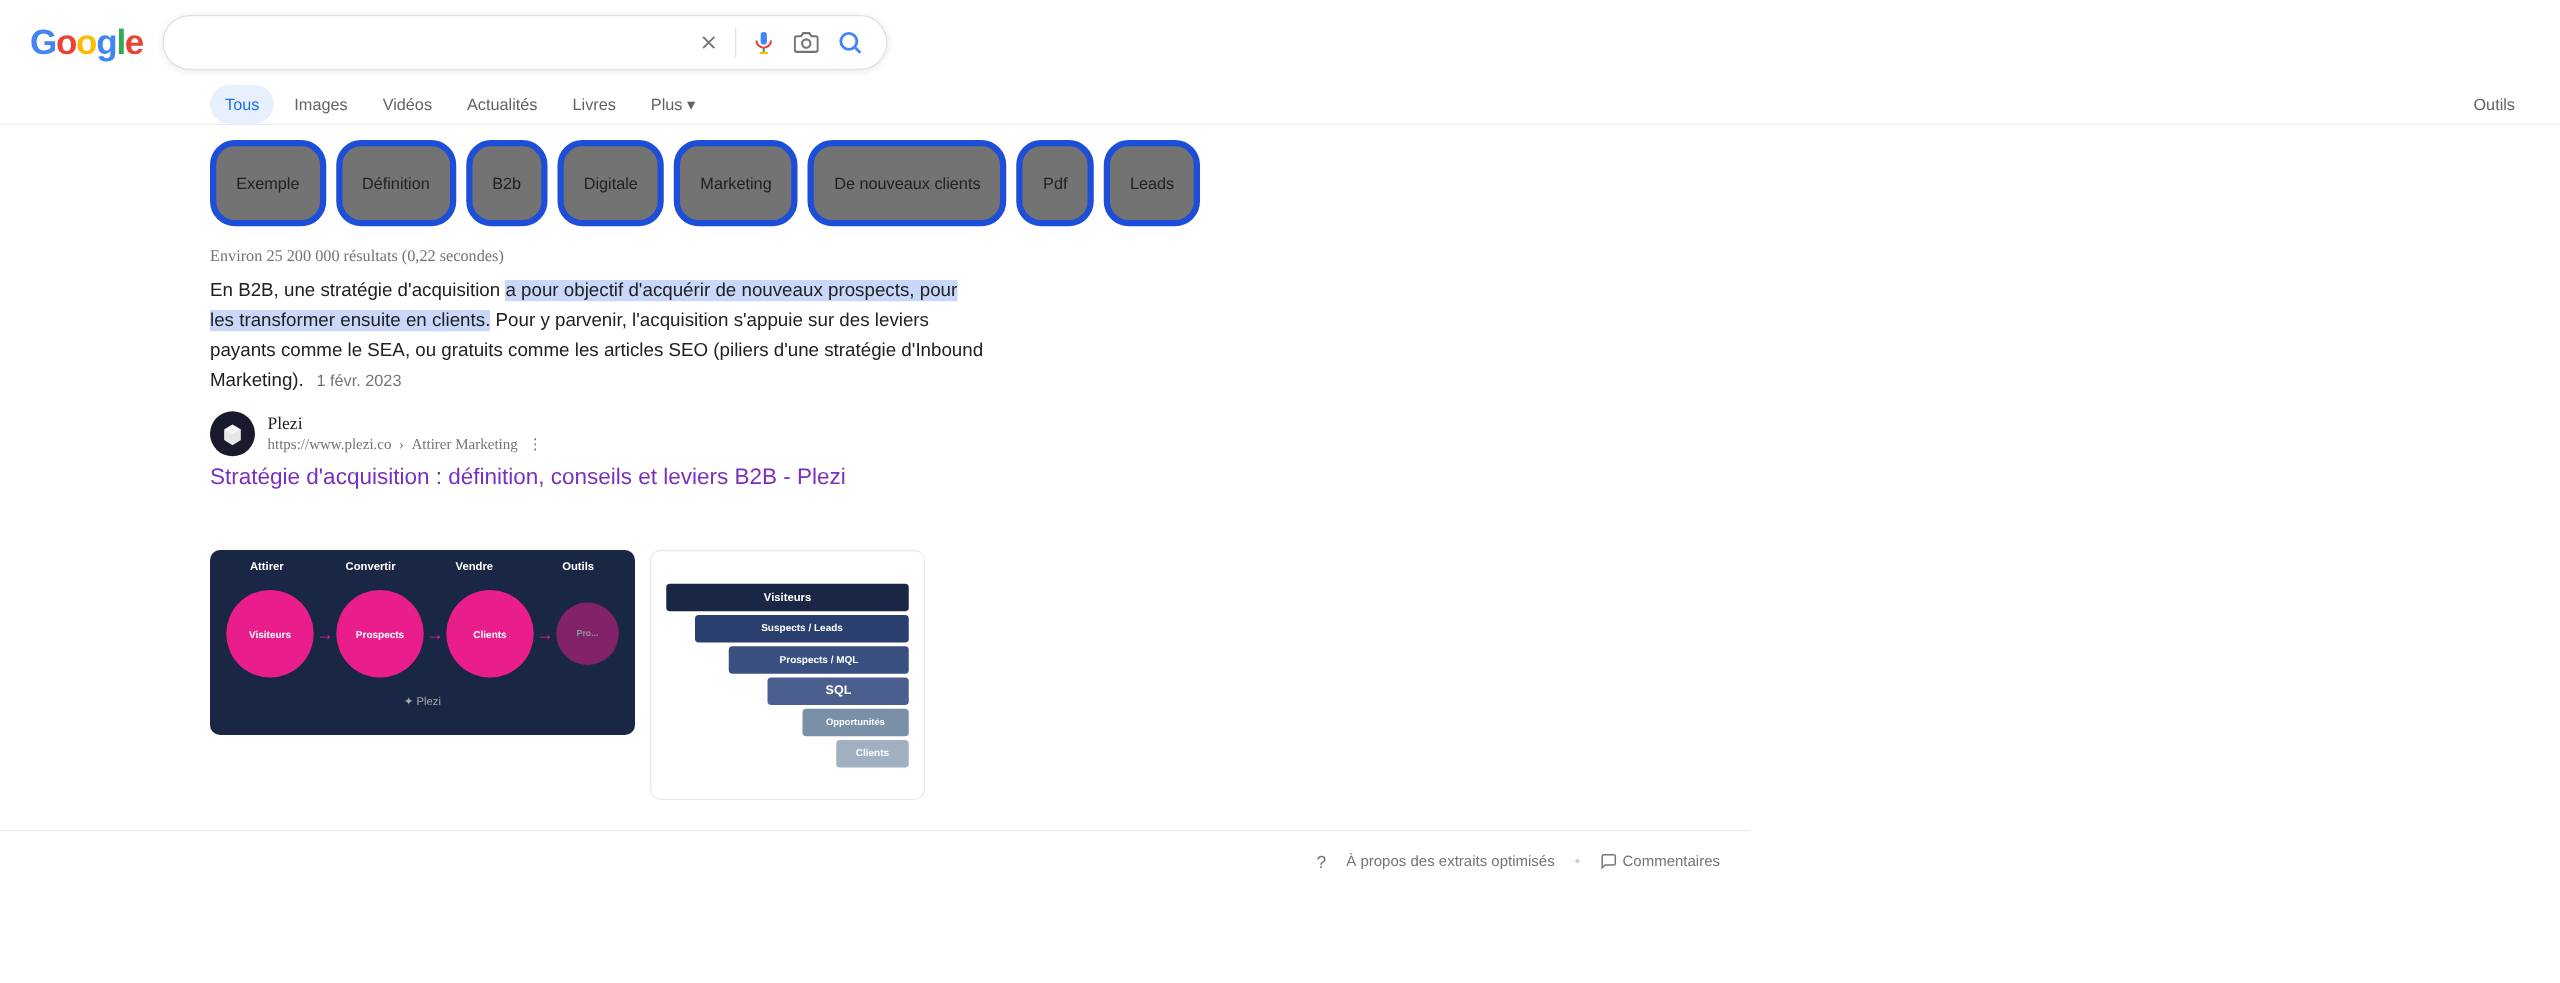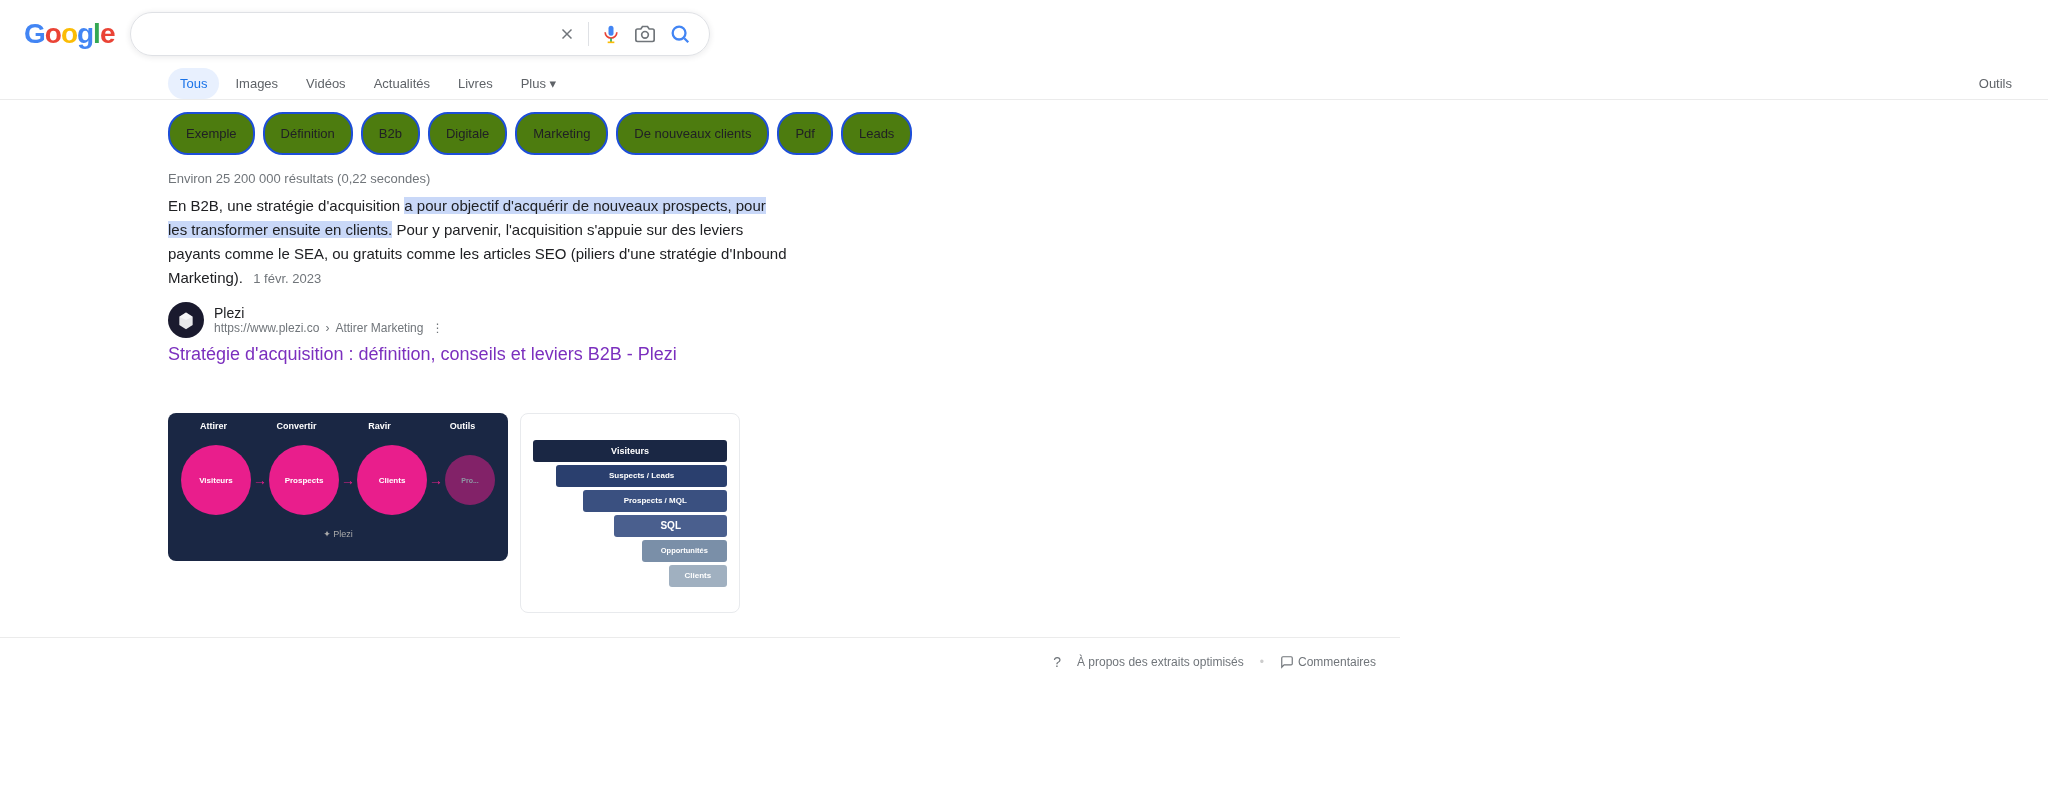--- a/index.html
+++ b/index.html
@@ -84,35 +84,36 @@
 
     
     .chips-row {
       display: flex;
       align-items: center;
       padding: 12px 24px 12px 168px;
       gap: 8px;
       flex-wrap: wrap;
     }
     .chip {
-      border: 2px solid #1d4ed8;
+      border: 5px solid #1d4ed8;
       border-radius: 20px;
-      padding: 12px 16px;
+      padding: 22px 16px;
       font-size: 13px;
       color: #202124;
       cursor: pointer;
-      background: #4d7c0f;
+      background: #737373;
       white-space: nowrap;
     }
 
     
     .results-count {
       padding: 4px 24px 8px 168px;
       font-size: 13px;
       color: #70757a;
+      font-family: Liberation Serif, serif;
     }
 
     
     .main-content {
       display: flex;
       padding: 0 24px 0 168px;
       gap: 48px;
       max-width: 1400px;
       flex-direction: column;
     }
@@ -151,20 +152,21 @@
       display: flex;
       align-items: center;
       justify-content: center;
       color: white;
       font-size: 16px;
       flex-shrink: 0;
     }
     .source-info {
       display: flex;
       flex-direction: column;
+      font-family: Liberation Serif, serif;
     }
     .source-name {
       font-size: 14px;
       color: #202124;
       font-weight: 500;
     }
     .source-url {
       font-size: 12px;
       color: #70757a;
       display: flex;
@@ -401,21 +403,21 @@
   </div>
 
   <div class="right-col">
     <div class="images-row">
 
       <div class="funnel-img">
 
         <div class="funnel-header">
           <span class="funnel-col-label">Attirer</span>
           <span class="funnel-col-label">Convertir</span>
-          <span class="funnel-col-label">Ravir</span>
+          <span class="funnel-col-label">Vendre</span>
           <span class="funnel-col-label">Outils</span>
         </div>
 
         <div class="funnel-circles">
           <div class="funnel-circle" style="width:70px;height:70px;">
             <span style="font-size:8px;">Visiteurs</span>
           </div>
           <span class="arrow">→</span>
           <div class="funnel-circle" style="width:70px;height:70px;">
             <span style="font-size:8px;">Prospects</span>

